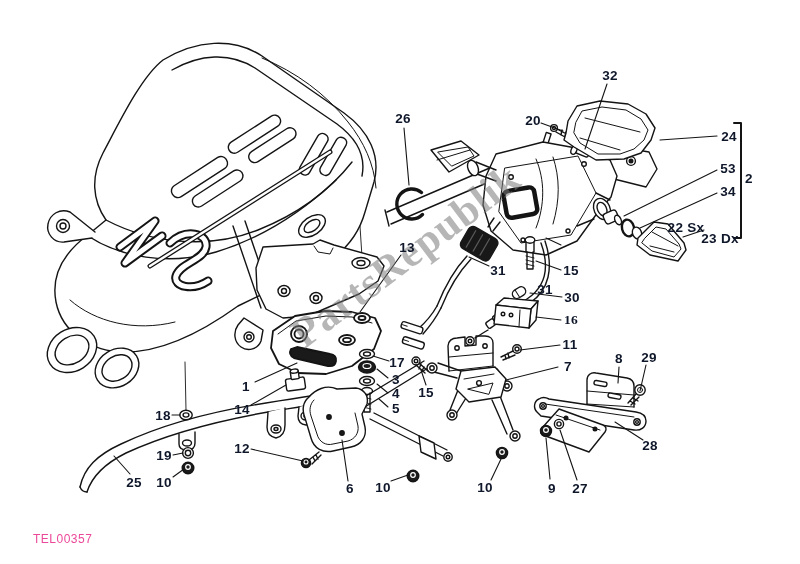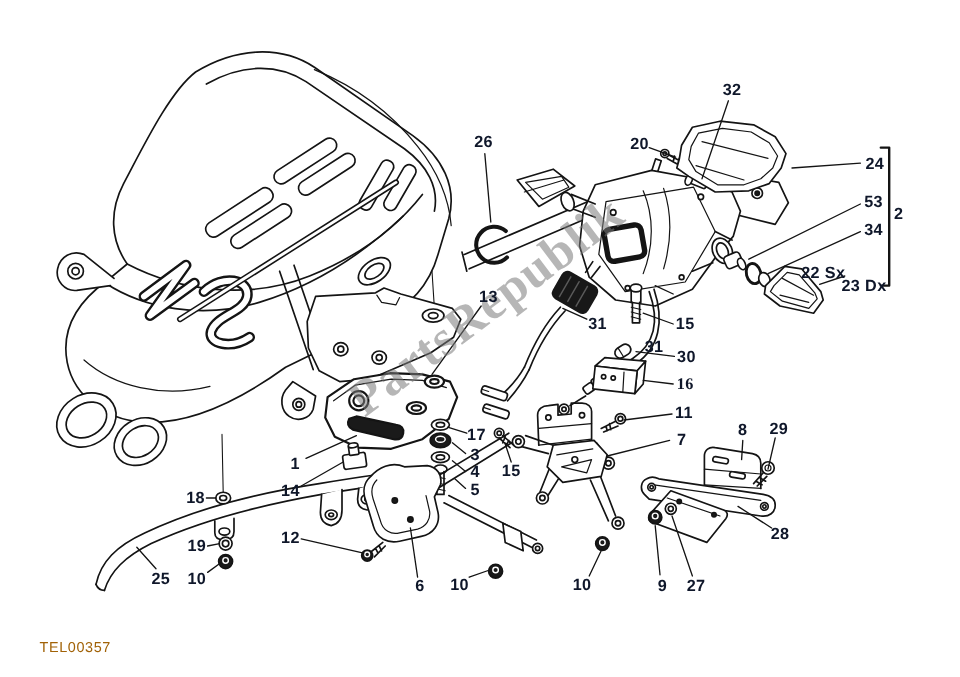--- a/index.html
+++ b/index.html
@@ -7,21 +7,21 @@
          font-family:"Liberation Sans", sans-serif;}
   .stage svg{position:absolute;left:0;top:0;}
   .callout{position:absolute;transform:translate(-50%,-50%);
            font:bold 13.5px "Liberation Sans", sans-serif;color:#0f172a;
            white-space:nowrap;letter-spacing:.3px;z-index:5;}
   .watermark{position:absolute;left:296px;top:314px;z-index:4;
              font:bold 42px "Liberation Serif", serif;letter-spacing:1px;
              color:rgba(122,122,122,.55);transform:rotate(-37deg);
              transform-origin:0 50%;pointer-events:none;}
   .figure-code{position:absolute;left:33px;top:532px;z-index:5;
-               font:12px "Liberation Sans", sans-serif;color:#a16207;letter-spacing:.5px;}
+               font:12px "Liberation Sans", sans-serif;color:#ec4899;letter-spacing:.5px;}
 </style>
 </head>
 <body>
 
 <div class="stage">
 
 <svg width="800" height="564" viewBox="0 0 800 564" stroke="#141414" stroke-width="1.4" fill="#ffffff" stroke-linejoin="round" stroke-linecap="round">
 
   <g>
     <path d="M 163,60 C 196,40 233,37 262,56 L 344,113 C 369,131 381,156 374,182 L 365,212 C 358,237 341,256 316,268 L 238,306 C 202,332 162,352 125,352 C 91,352 62,332 56,302 C 51,276 63,253 89,234 L 106,220 C 92,200 91,176 103,153 C 119,123 141,77 163,60 Z"></path>

